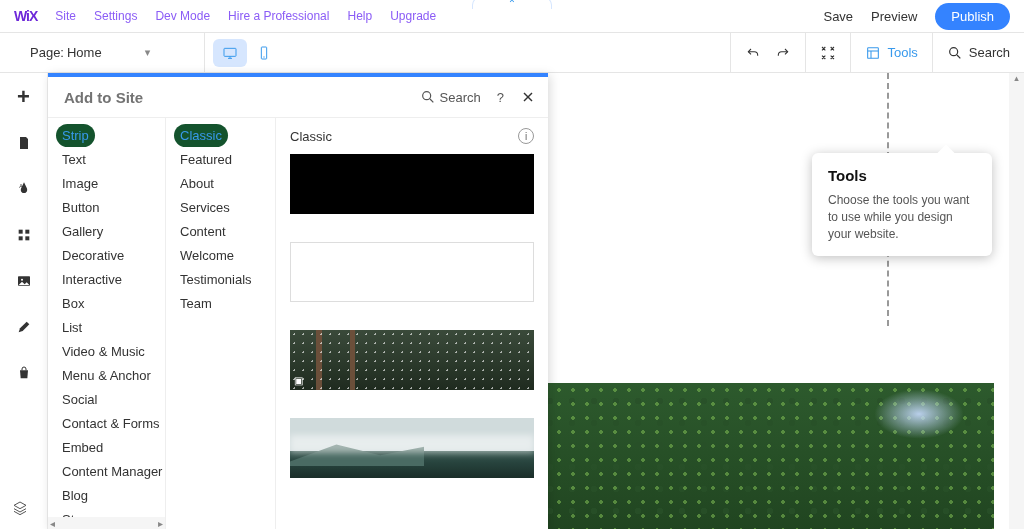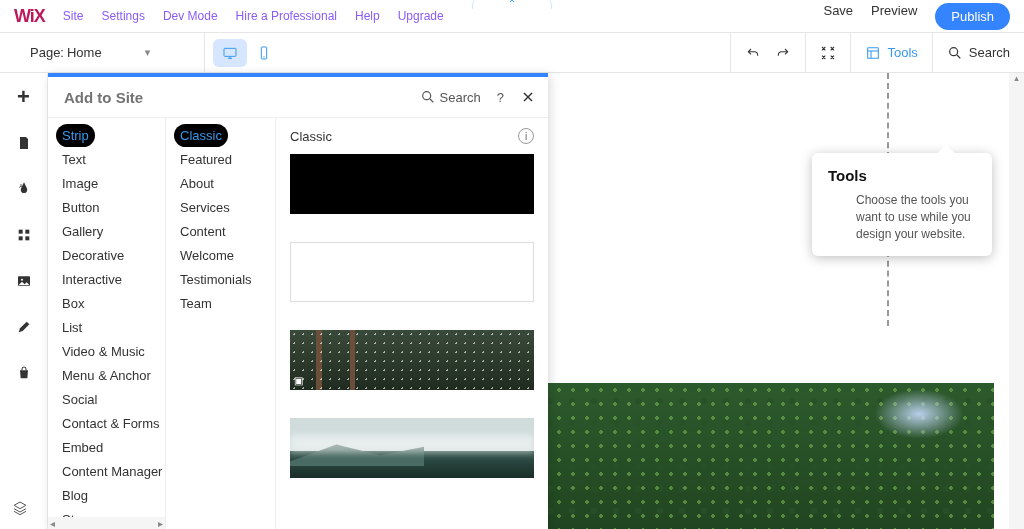--- a/index.html
+++ b/index.html
@@ -1,23 +1,23 @@
 <!DOCTYPE html>
 <html><head>
 <meta charset="utf-8">
 <style>
   * { box-sizing: border-box; margin: 0; padding: 0; }
   body { font-family: Arial, Helvetica, sans-serif; font-size: 13px; color: #333; background: #fff; overflow: hidden; width: 1024px; height: 529px; position: relative; }
 
   .topbar { height: 33px; border-bottom: 1px solid #e5e5e5; display: flex; align-items: center; padding: 0 14px; justify-content: space-between; }
   .topbar-left { display: flex; align-items: center; gap: 18px; }
-  .logo { font-weight: 900; font-size: 18px; letter-spacing: -1px; color: #be185d; }
+  .logo { font-weight: 900; font-size: 14px; letter-spacing: -1px; color: #6d28d9; }
   .topbar-left .m-item { font-size: 12px; color: #8b5cf6; cursor: pointer; }
   .upgrade { color: #9a3dd1; }
-  .topbar-right { display: flex; gap: 18px; }
+  .topbar-right { display: flex; align-items: center; gap: 18px; }
   .topbar-right .m-item { font-size: 13px; color: #333; cursor: pointer; }
   .preview { color: #3899ec; }
   .publish-btn { background: #3483ff; color: #fff; border-radius: 16px; padding: 6px 16px; font-size: 13px; border: none; cursor: pointer; }
 
   .handle { position: absolute; top: -3px; left: 50%; transform: translateX(-50%); width: 80px; height: 12px; background: #fff; border: 1px solid #d6e6fe; border-bottom: none; border-radius: 8px 8px 0 0; display:flex; align-items:center; justify-content:center; color:#3899ec; font-size:10px;}
 
   .secondbar { height: 40px; border-bottom: 1px solid #e5e5e5; display: flex; align-items: center; justify-content: space-between; }
   .secondbar-left { display: flex; align-items: center; height: 100%; }
   .page-sel { display: flex; align-items: center; gap: 3px; padding: 0 54px 0 14px; font-size: 13px; color: #333; cursor: pointer; border-right: 1px solid #e5e5e5; height: 100%; margin-left: 16px; }
   .page-sel .chev { margin-left: 40px; color: #888; font-size: 11px; }
@@ -43,21 +43,21 @@
   .panel-head { height: 40px; display: flex; align-items: center; justify-content: space-between; padding: 0 12px 0 16px; }
   .panel-title { font-size: 15px; font-weight: bold; color: #737373; }
   .panel-head-icons { display: flex; align-items: center; gap: 16px; color: #555; }
   .panel-head-icons .ph { cursor: pointer; display: flex; align-items: center; gap: 4px; font-size: 13px; }
 
   .panel-body { flex: 1; display: flex; border-top: 1px solid #eee; min-height: 0; }
   .col1 { width: 118px; border-right: 1px solid #eee; overflow-y: auto; padding: 6px 8px; position: relative; }
   .col1::-webkit-scrollbar { width: 10px; }
   .col1::-webkit-scrollbar-thumb { background: #ccc; border-radius: 5px; }
   .col-item { padding: 4px 6px; font-size: 13px; color: #333; cursor: pointer; border-radius: 12px; margin-bottom: 1px; white-space: nowrap; }
-  .col-item.sel { background: #000000; color: #3899ec; display: inline-block; }
+  .col-item.sel { background: #14532d; color: #3899ec; display: inline-block; }
   .hscroll { position:absolute; bottom:0; left:0; right:0; height:12px; display:flex; justify-content:space-between; align-items:center; padding:0 2px; color:#888; font-size:10px; background:#f5f5f5;}
   .col2 { width: 110px; border-right: 1px solid #eee; padding: 6px 8px; }
   .col3 { flex: 1; padding: 10px 14px; overflow-y: auto; }
   .col3-head { display: flex; justify-content: space-between; align-items: center; margin-bottom: 10px; font-size: 13px; color: #333; }
   .info-ic { width: 16px; height: 16px; border: 1px solid #999; border-radius: 50%; font-size: 10px; display: flex; align-items: center; justify-content: center; color: #666; cursor:pointer;}
   .preset { width: 100%; height: 60px; margin-bottom: 28px; border: 1px solid #ddd; }
   .preset.black { background: #000; border: none; }
   .preset.white { background: #fff; }
   .preset.forest { position: relative; background: linear-gradient(#3a4a3a, #1f2b1f); border:none; overflow:hidden;}
   .preset.forest::before { content:""; position:absolute; left:26px; top:0; width:6px; height:100%; background:#6b4f3a;}
@@ -76,21 +76,21 @@
   .sub { font-size: 17px; margin-bottom: 26px; color: #555; }
   .bodytxt { font-size: 14px; line-height: 1.8; color: #555; max-width: 520px; }
   .dash { position:absolute; top:0; bottom:0; right:120px; border-left: 2px dashed #999; }
   .hero-img { position:absolute; top: 310px; left:0; right:15px; height: 220px; background: linear-gradient(#2d5a2d, #1a3a1a); overflow:hidden;}
   .hero-img .leaves{ position:absolute; inset:0; background-image: radial-gradient(rgba(120,180,80,.6) 2px, transparent 2px), radial-gradient(rgba(40,80,40,.8) 3px, transparent 3px); background-size: 14px 14px, 22px 22px; background-position: 0 0, 7px 7px;}
   .hero-img .sky{ position:absolute; top:6px; right:30px; width:90px; height:50px; background: radial-gradient(rgba(200,220,255,.9), transparent 70%);}
 
   .tooltip { position: absolute; top: 80px; right: 32px; width: 180px; background: #fff; box-shadow: 0 2px 12px rgba(0,0,0,.25); border-radius: 6px; padding: 14px 16px; z-index: 20; }
   .tooltip::before { content:""; position:absolute; top:-6px; right:40px; width:12px; height:12px; background:#fff; transform:rotate(45deg); }
   .tooltip h4 { font-size: 15px; margin-bottom: 8px; color:#111;}
-  .tooltip p { font-size: 12px; color: #555; line-height: 1.4; margin-left: 28px; }
+  .tooltip p { font-size: 12px; color: #555; line-height: 1.4; }
 
   .bottom-left-ic { position: absolute; left: 12px; bottom: 10px; color: #555; cursor:pointer;}
 
   svg.ic { width:16px; height:16px; }
 </style>
 </head>
 <body>
 
 <div class="handle">⌃</div>
 

